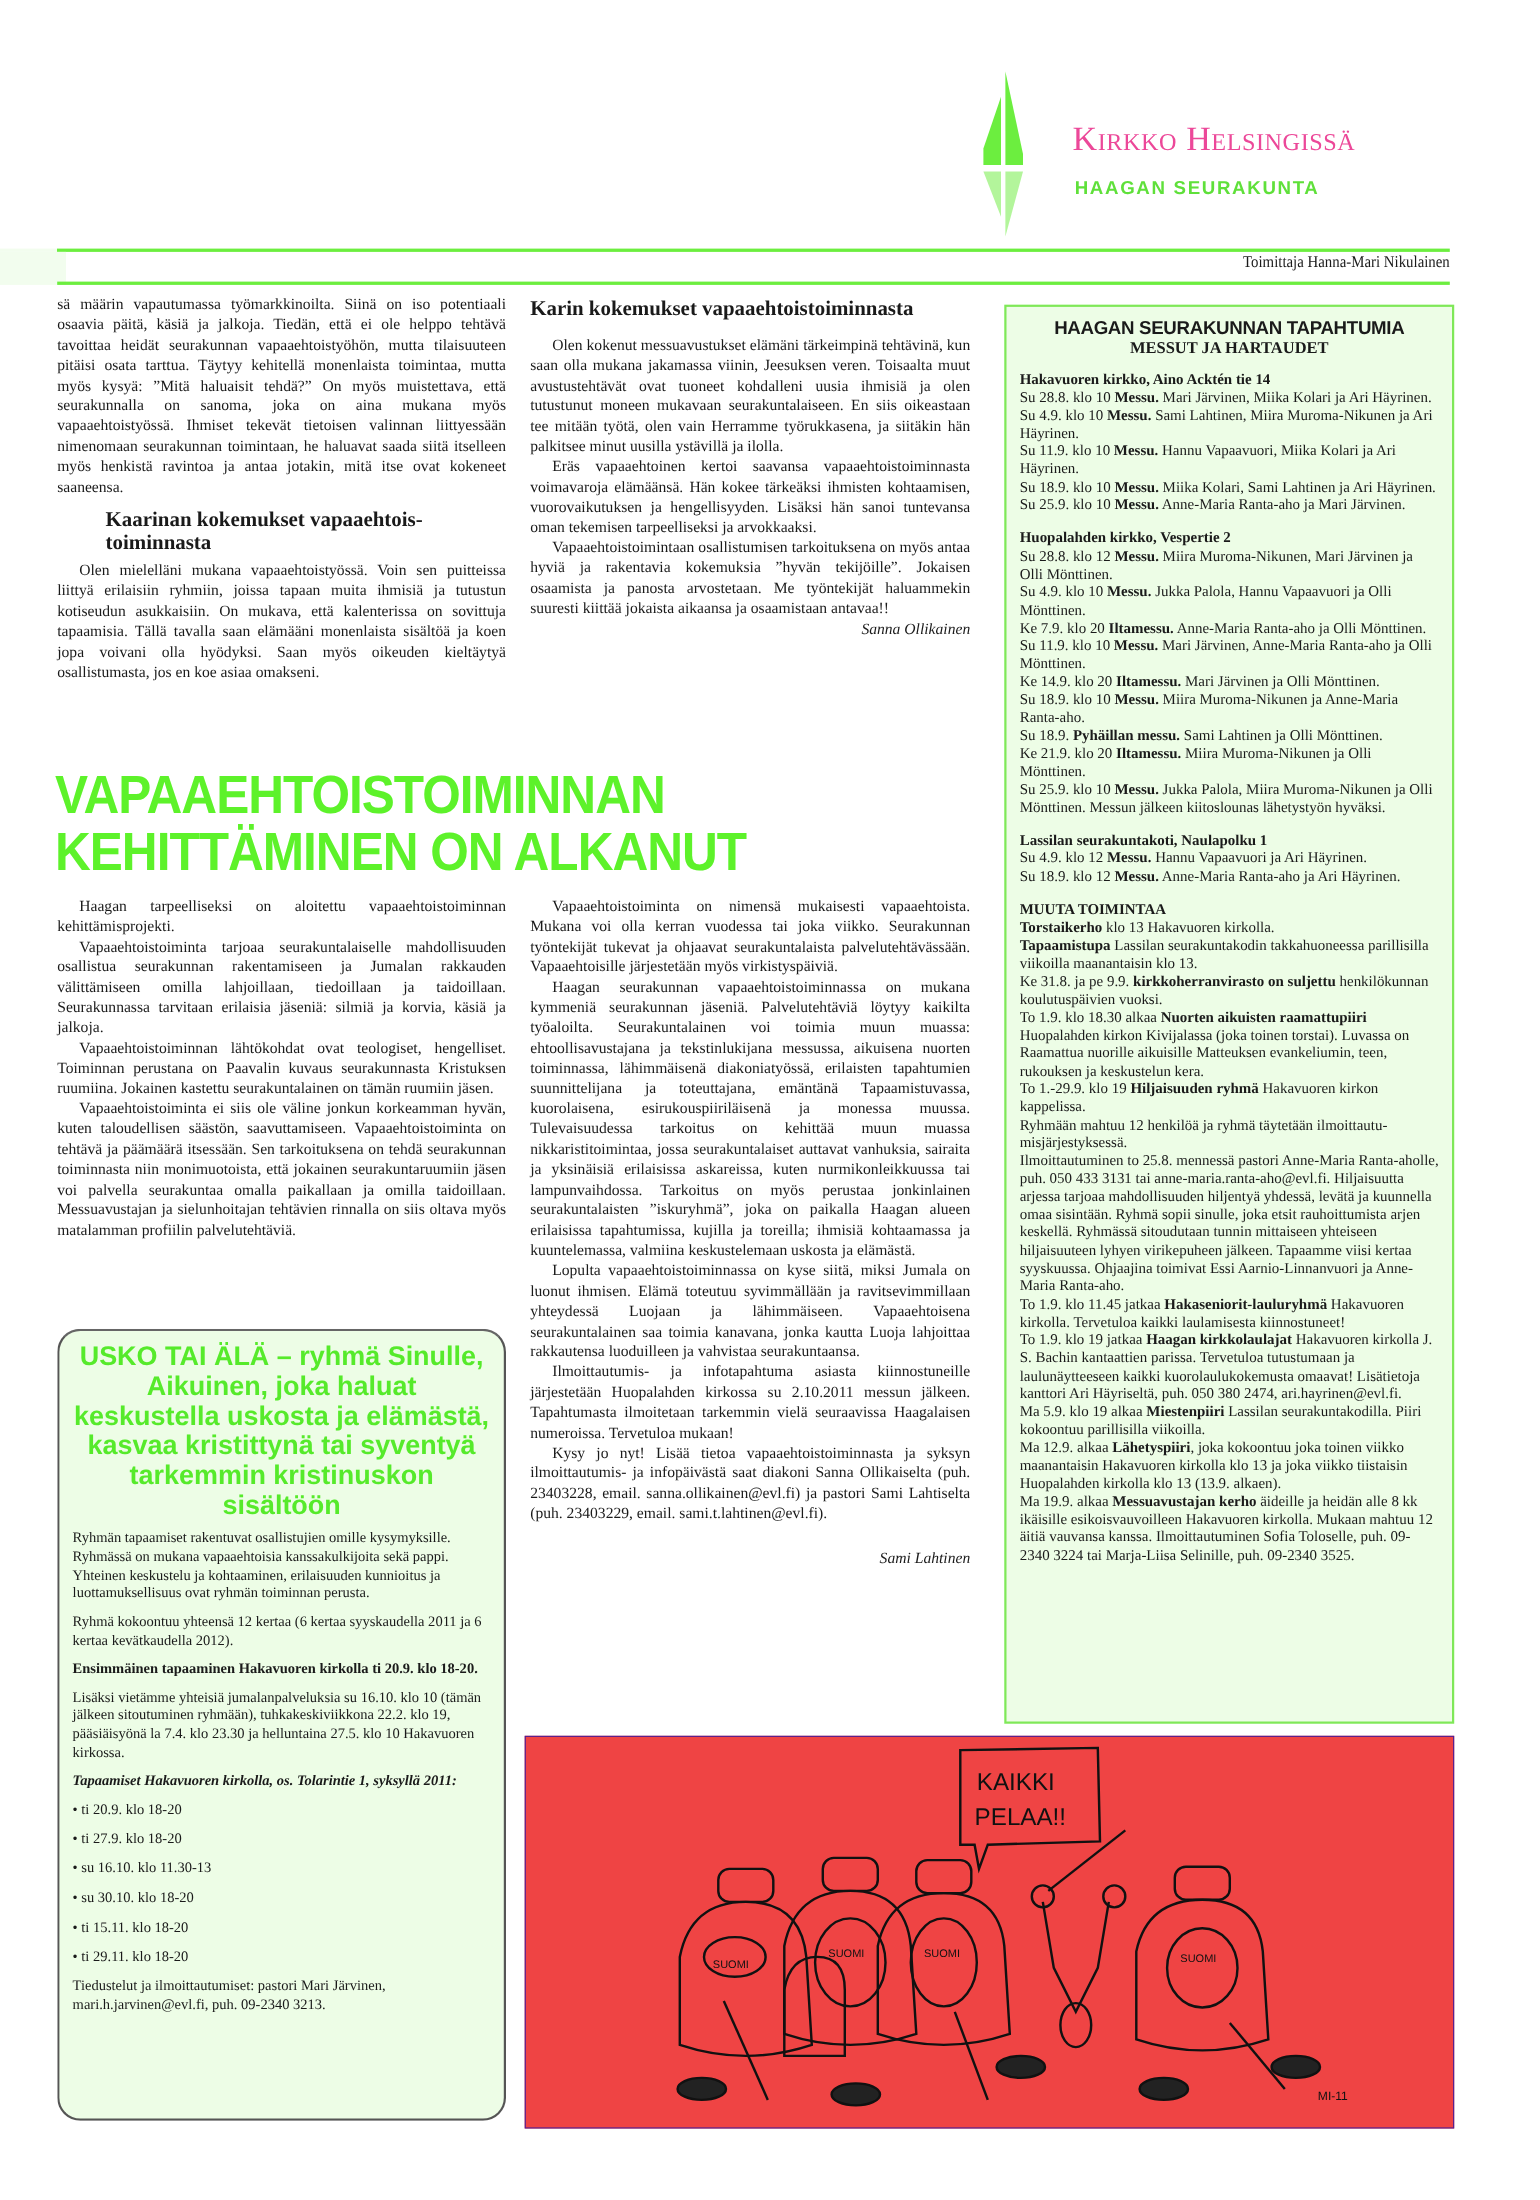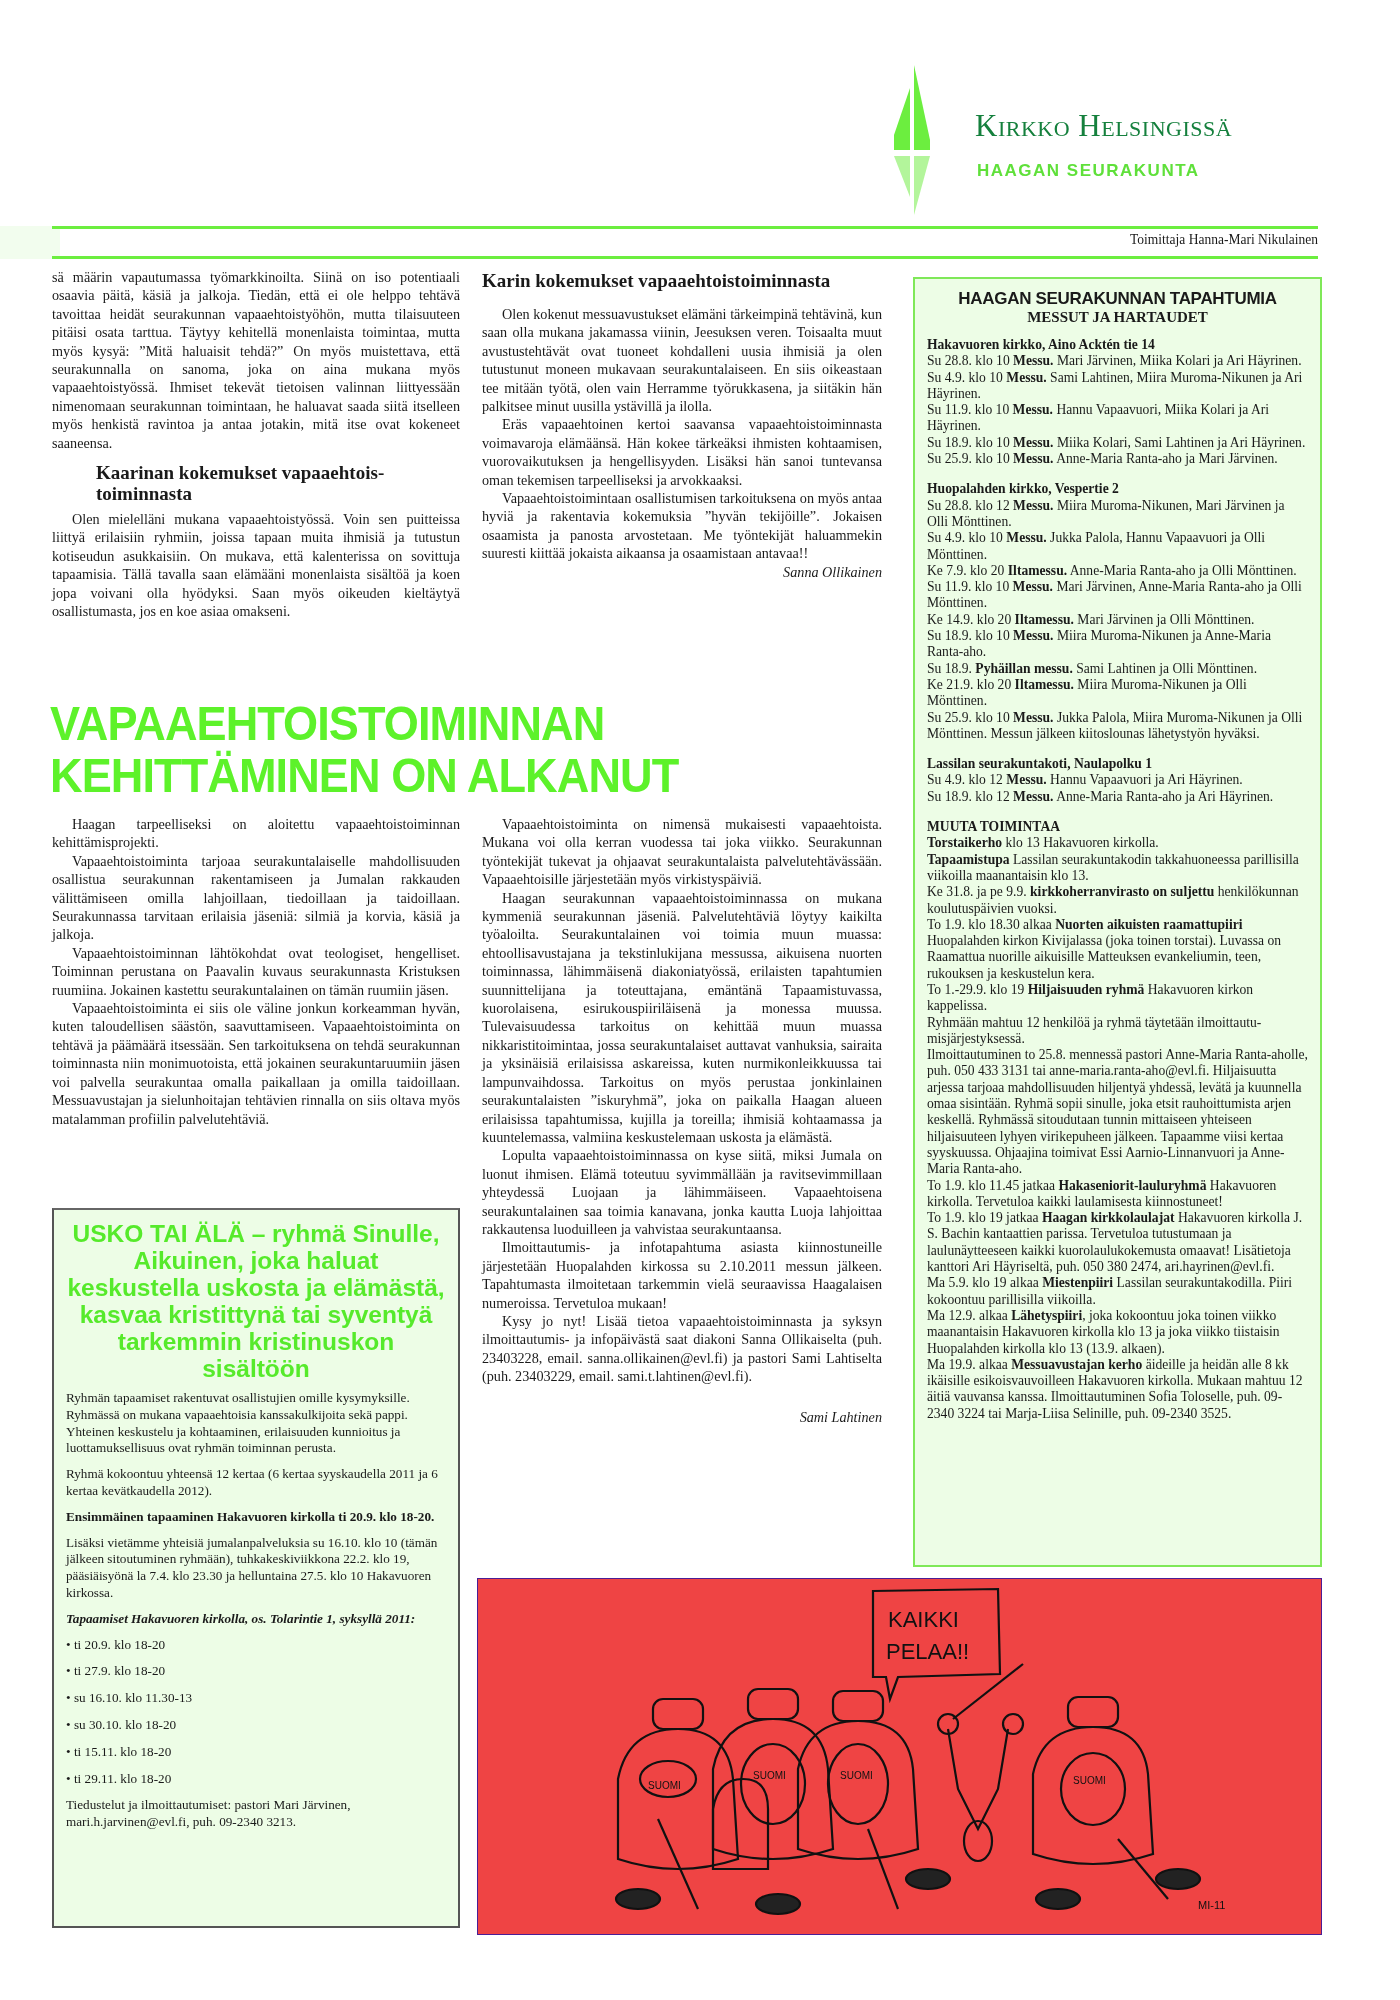--- a/index.html
+++ b/index.html
@@ -1,21 +1,21 @@
 <!DOCTYPE html>
 <html><head>
 <meta charset="utf-8">
 <style>
   * { box-sizing: border-box; margin: 0; padding: 0; }
   body { width: 1400px; height: 2000px; background: #ffffff; position: relative; font-family: "Liberation Serif", serif; color: #1a1a1a; overflow: hidden; }
   .abs { position: absolute; }
   .body-text { font-size: 14.2px; line-height: 18.4px; text-align: justify; hyphens: manual; }
   .body-text p { text-indent: 20px; }
   .body-text p.noindent { text-indent: 0; }
-  .logo-title { font-family: "Liberation Serif", serif; color: #15803d; font-size: 31px; letter-spacing: 0.5px; font-variant: small-caps; }
+  .logo-title { font-family: "Liberation Serif", serif; color: #ec4899; font-size: 31px; letter-spacing: 0.5px; font-variant: small-caps; }
   .logo-sub { font-family: "Liberation Sans", sans-serif; color: #5fe03a; font-weight: bold; font-size: 17px; letter-spacing: 1.5px; }
   .hr-green { height: 3px; background: #6cee3f; }
   .section-head { font-weight: bold; font-size: 19px; line-height: 21px; }
   .big-head { font-family: "Liberation Sans", sans-serif; font-weight: bold; color: #5df22a; font-size: 49px; line-height: 52px; letter-spacing: -1px; transform: scaleX(0.92); transform-origin: left top; white-space: nowrap; }
   .events-box { background: #edfde6; border: 2px solid #7fe858; padding: 10px 12px 10px 12px; }
   .events-box .ttl { font-family: "Liberation Sans", sans-serif; font-weight: bold; font-size: 17px; text-align: center; letter-spacing: -0.3px; white-space: nowrap; }
   .events-box .sub { font-weight: bold; font-size: 15px; text-align: center; margin-bottom: 11px; }
   .ev { font-size: 13.6px; line-height: 16.3px; }
   .ev .loc { font-weight: bold; }
   .ev .gap { height: 14px; }
@@ -114,21 +114,21 @@
       <div>Ryhmään mahtuu 12 henkilöä ja ryhmä  täytetään ilmoittautu­misjärjestyksessä.</div>
       <div>Ilmoittautuminen to 25.8. mennessä pastori Anne-Maria Ran­ta-aholle, puh. 050 433 3131 tai anne-maria.ranta-aho@evl.fi. Hiljaisuutta arjessa tarjoaa mahdollisuuden hiljentyä yhdessä, levätä ja kuunnella omaa sisintään. Ryhmä sopii sinulle, joka etsit rauhoittumista arjen keskellä. Ryhmässä sitoudutaan tun­nin mittaiseen yhteiseen hiljaisuuteen lyhyen virikepuheen jäl­keen. Tapaamme viisi kertaa syyskuussa. Ohjaajina toimivat Essi Aarnio-Linnanvuori ja Anne-Maria Ranta-aho.</div>
       <div>To 1.9. klo 11.45 jatkaa <b>Hakaseniorit-lauluryhmä</b> Hakavuo­ren kirkolla. Tervetuloa kaikki laulamisesta kiinnostuneet!</div>
       <div>To 1.9. klo 19 jatkaa  <b>Haagan kirkkolaulajat</b> Hakavuoren kirkolla J. S. Bachin kantaattien parissa. Tervetuloa tutustu­maan ja laulunäytteeseen kaikki kuorolaulukokemusta omaa­vat! Lisätietoja kanttori Ari Häyriseltä, puh. 050 380 2474, ari.hayrinen@evl.fi.</div>
       <div>Ma 5.9. klo 19 alkaa <b>Miestenpiiri</b> Lassilan seurakuntakodilla. Piiri kokoontuu parillisilla viikoilla.</div>
       <div>Ma 12.9. alkaa <b>Lähetyspiiri</b>, joka kokoontuu joka toinen viik­ko maanantaisin Hakavuoren kirkolla klo 13 ja joka viikko tiis­taisin Huopalahden kirkolla klo 13 (13.9. alkaen).</div>
       <div>Ma 19.9. alkaa <b>Messuavustajan kerho</b> äideille ja heidän alle 8 kk ikäisille esikoisvauvoilleen Hakavuoren kirkolla. Mukaan mahtuu 12 äitiä vauvansa kanssa. Ilmoittautuminen Sofia To­loselle, puh. 09-2340 3224 tai Marja-Liisa Selinille, puh. 09-­2340 3525.</div>
     </div>
 </div>
 
-<div class="abs usko" style="left:52px; top:1208px; width:408px; height:720px;">
+<div class="abs usko" style="left:52px; top:1208px; width:408px; height:720px;border-radius:21px;">
   <div class="ttl">USKO TAI ÄLÄ – ryhmä Sinulle, Aikuinen, joka haluat keskustella uskosta ja elämästä, kasvaa kristittynä tai syventyä tarkemmin kristinuskon sisältöön</div>
   <div class="txt">
     <p>Ryhmän tapaamiset rakentuvat osallistujien omille kysy­myksille. Ryhmässä on mukana vapaaehtoisia kanssakulki­joita sekä pappi. Yhteinen keskustelu ja kohtaaminen, eri­laisuuden kunnioitus ja luottamuksellisuus ovat ryhmän toiminnan perusta.</p>
     <p>Ryhmä kokoontuu yhteensä 12 kertaa (6 kertaa syyskau­della 2011 ja 6 kertaa kevätkaudella 2012).</p>
     <p style="font-weight:bold;">Ensimmäinen tapaaminen Hakavuoren kirkolla ti 20.9. klo 18-20.</p>
     <p>Lisäksi vietämme yhteisiä jumalanpalveluksia su 16.10. klo 10 (tämän jälkeen sitoutuminen ryhmään), tuhkakeski­viikkona 22.2. klo 19, pääsiäisyönä la 7.4. klo 23.30 ja hel­luntaina 27.5. klo 10 Hakavuoren kirkossa.</p>
     <p style="font-weight:bold;font-style:italic;">Tapaamiset Hakavuoren kirkolla, os. Tolarintie 1, syk­syllä 2011:</p>
     <div class="bullet">• ti 20.9. klo 18-20</div>
     <div class="bullet">• ti 27.9. klo 18-20</div>
     <div class="bullet">• su 16.10. klo 11.30-13</div>

